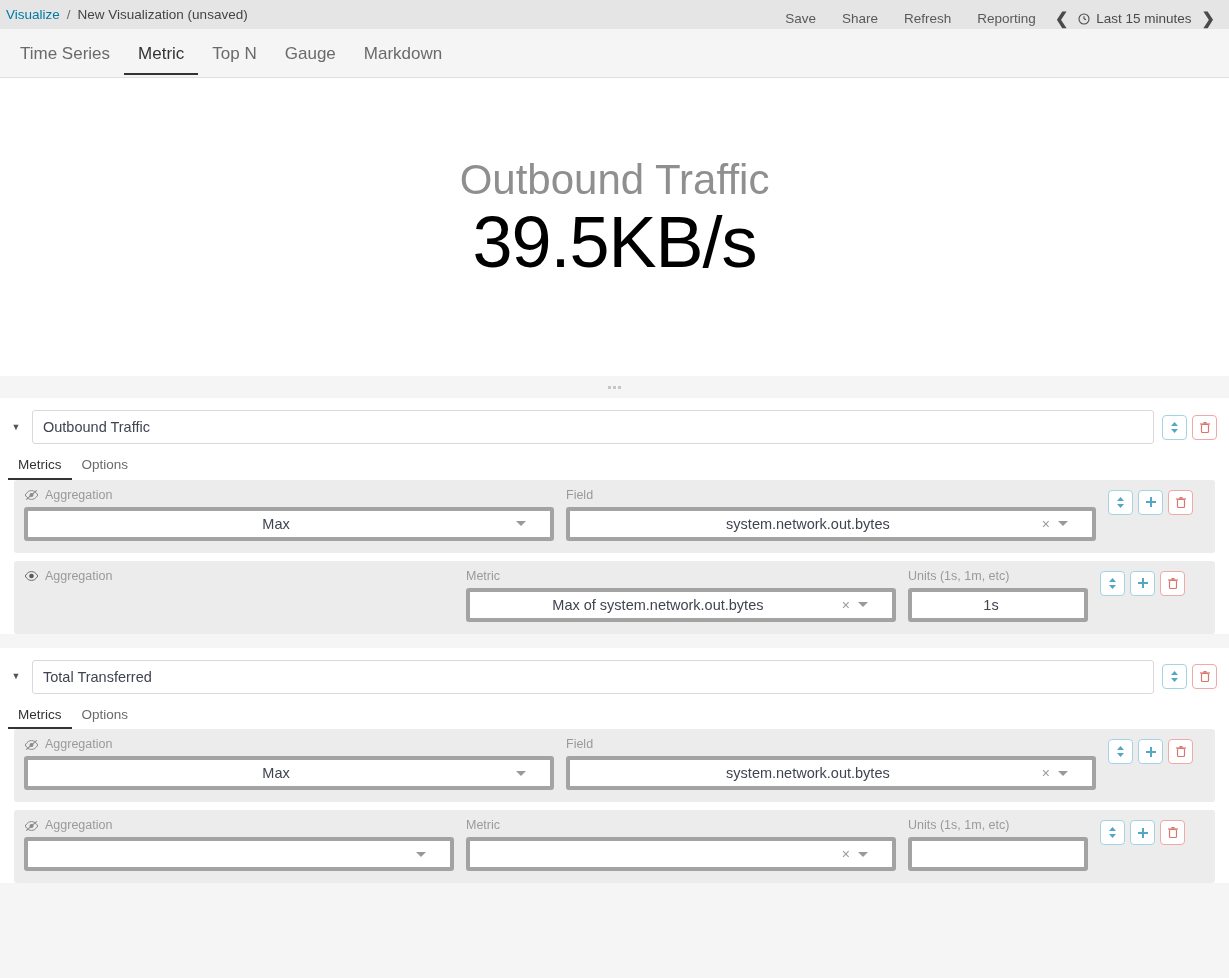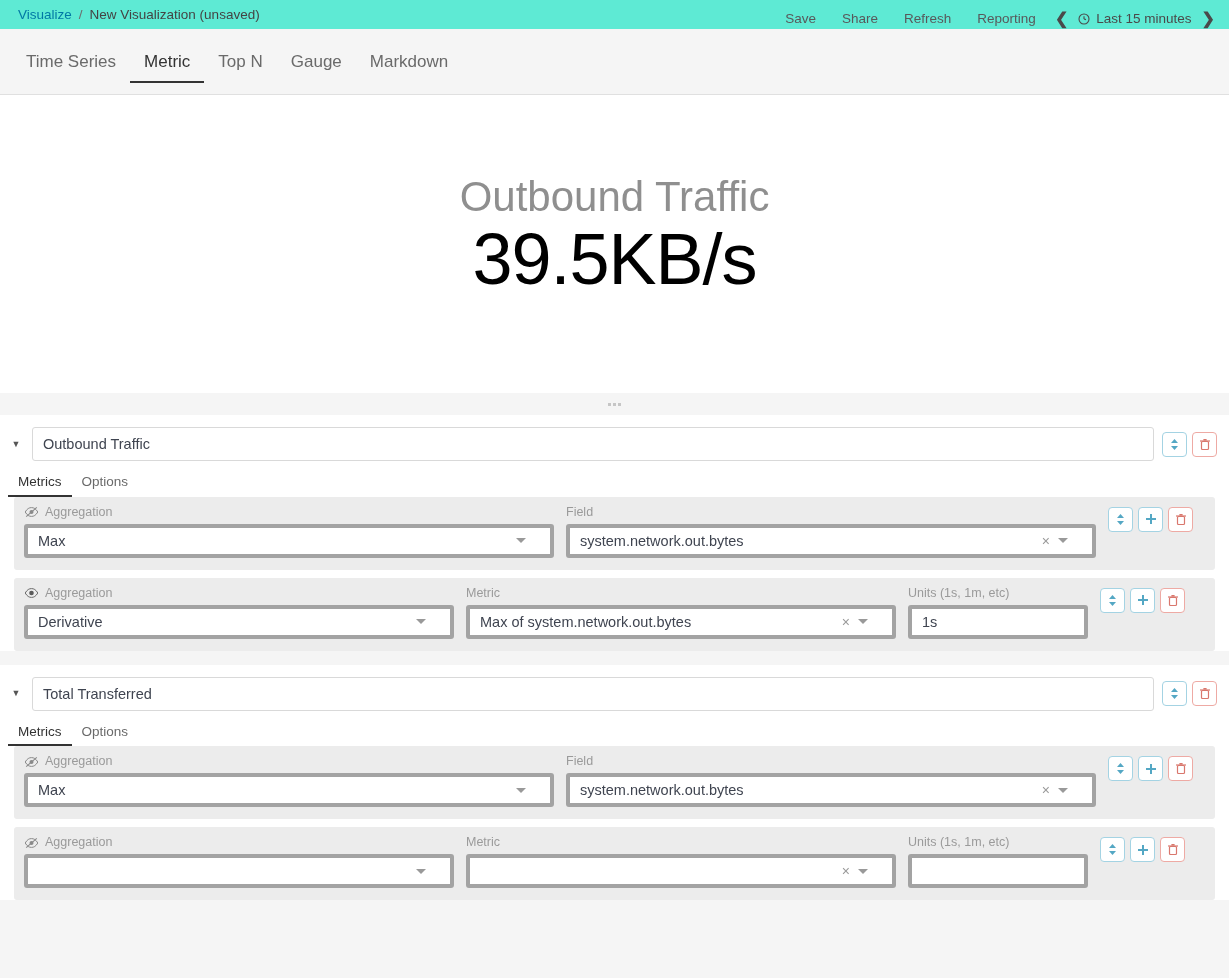--- a/index.html
+++ b/index.html
@@ -8,25 +8,25 @@
     width: 1229px; height: 978px;
     overflow: hidden;
     background: #fff;
     font-family: "Liberation Sans", sans-serif;
     color: #3f4450;
   }
 
   
   .topbar {
     height: 29px;
-    background: #5eead4;
+    background: #e5e5e5;
     display: flex;
     align-items: center;
     justify-content: space-between;
-    padding: 0 8px 0 18px;
+    padding: 0 8px 0 6px;
     font-size: 13.5px;
   }
   .breadcrumb { display: flex; align-items: center; gap: 7px; white-space: nowrap; }
   .bc-link { color: #0079a5; cursor: pointer; }
   .bc-sep { color: #6d6d6d; }
   .bc-current { color: #444; }
   .topnav { display: flex; align-items: center; gap: 0px; white-space: nowrap; margin-top: 8px; }
   .topnav-item {
     color: #58595b; padding: 0 13px; cursor: pointer; font-size: 13.5px;
   }
@@ -36,26 +36,26 @@
   }
   .timepicker {
     display: flex; align-items: center; gap: 6px;
     color: #4a4a4a; cursor: pointer; padding: 0 4px; font-size: 13.5px;
   }
   .clock-ic { width: 12px; height: 12px; display:inline-block; position: relative; }
   .clock-ic svg { display:block; }
 
   
   .viztabs {
-    height: 66px;
+    height: 49px;
     background: #f5f5f5;
     border-bottom: 1px solid #e0e0e0;
     display: flex;
     align-items: center;
-    padding: 0 12px;
+    padding: 0 6px;
   }
   .viztab {
     font-size: 17px;
     color: #6a6a6a;
     padding: 13px 14px 11px;
     cursor: pointer;
     border-bottom: 2px solid transparent;
     line-height: 1;
   }
   .viztab.active { color: #333; border-bottom-color: #333; }
@@ -133,21 +133,21 @@
   .stab.active { color: #333; border-bottom-color: #333; }
 
   .agg-rows { padding: 0 14px 0 14px; }
   .agg-row {
     background: #ececec; border-radius: 3px;
     padding: 8px 10px 12px 10px;
     display: flex; align-items: flex-start; gap: 12px;
     margin-bottom: 8px;
   }
   .agg-row.last { margin-bottom: 0; }
-  .fieldcol { display: flex; flex-direction: column; }
+  .fieldcol { display: flex; flex-direction: column; text-align: center; }
   .fl {
     font-size: 12.5px; color: #9a9a9a; margin: 0 0 4px 0;
     display: flex; align-items: center; gap: 6px; line-height: 1.2;
   }
   .eye { width: 15px; height: 12px; flex: none; }
   .ctrl {
     height: 34px; background: #fff; border: 4px solid #a3a3a3; border-radius: 3px;
     display: flex; align-items: center; padding: 0 24px 0 10px;
     font-size: 14.5px; color: #3f4450; cursor: pointer;
   }
@@ -304,24 +304,20 @@
         <div class="fieldcol" style="width:430px;">
           <div class="fl">
             <span class="eye">
               <svg width="15" height="12" viewBox="0 0 15 12">
                 <path d="M1.2 6 C3.2 2.6 5.2 1.6 7.5 1.6 C9.8 1.6 11.8 2.6 13.8 6 C11.8 9.4 9.8 10.4 7.5 10.4 C5.2 10.4 3.2 9.4 1.2 6 Z" fill="none" stroke="#6a6a6a" stroke-width="1"></path>
                 <circle cx="7.5" cy="6" r="2.3" fill="#5a5a5a"></circle>
               </svg>
             </span>
             <span>Aggregation</span>
           </div>
-          <div class="ctrl">
-            <span class="val">Derivative</span>
-            <span class="dd-arrow"></span>
-          </div>
         </div>
         <div class="fieldcol" style="width:430px;">
           <div class="fl">
             <span>Metric</span>
           </div>
           <div class="ctrl">
             <span class="val">Max of system.network.out.bytes</span>
             <span class="clearx">×</span>
             <span class="dd-arrow"></span>
           </div>

